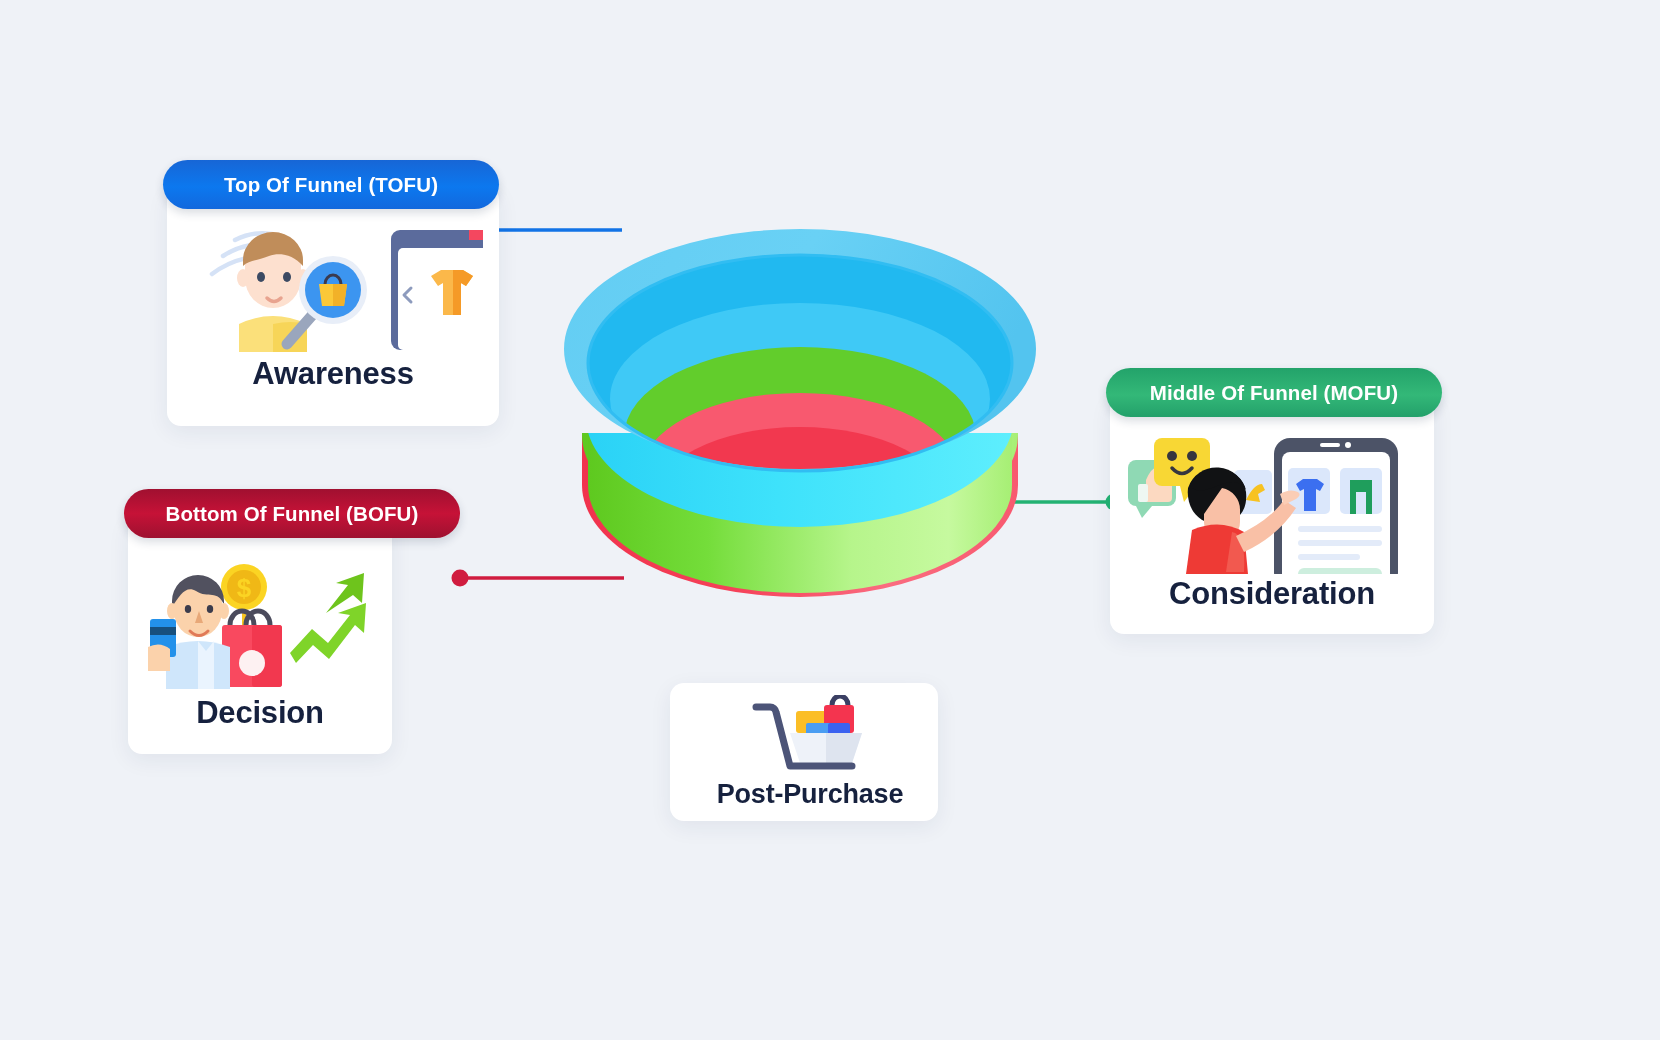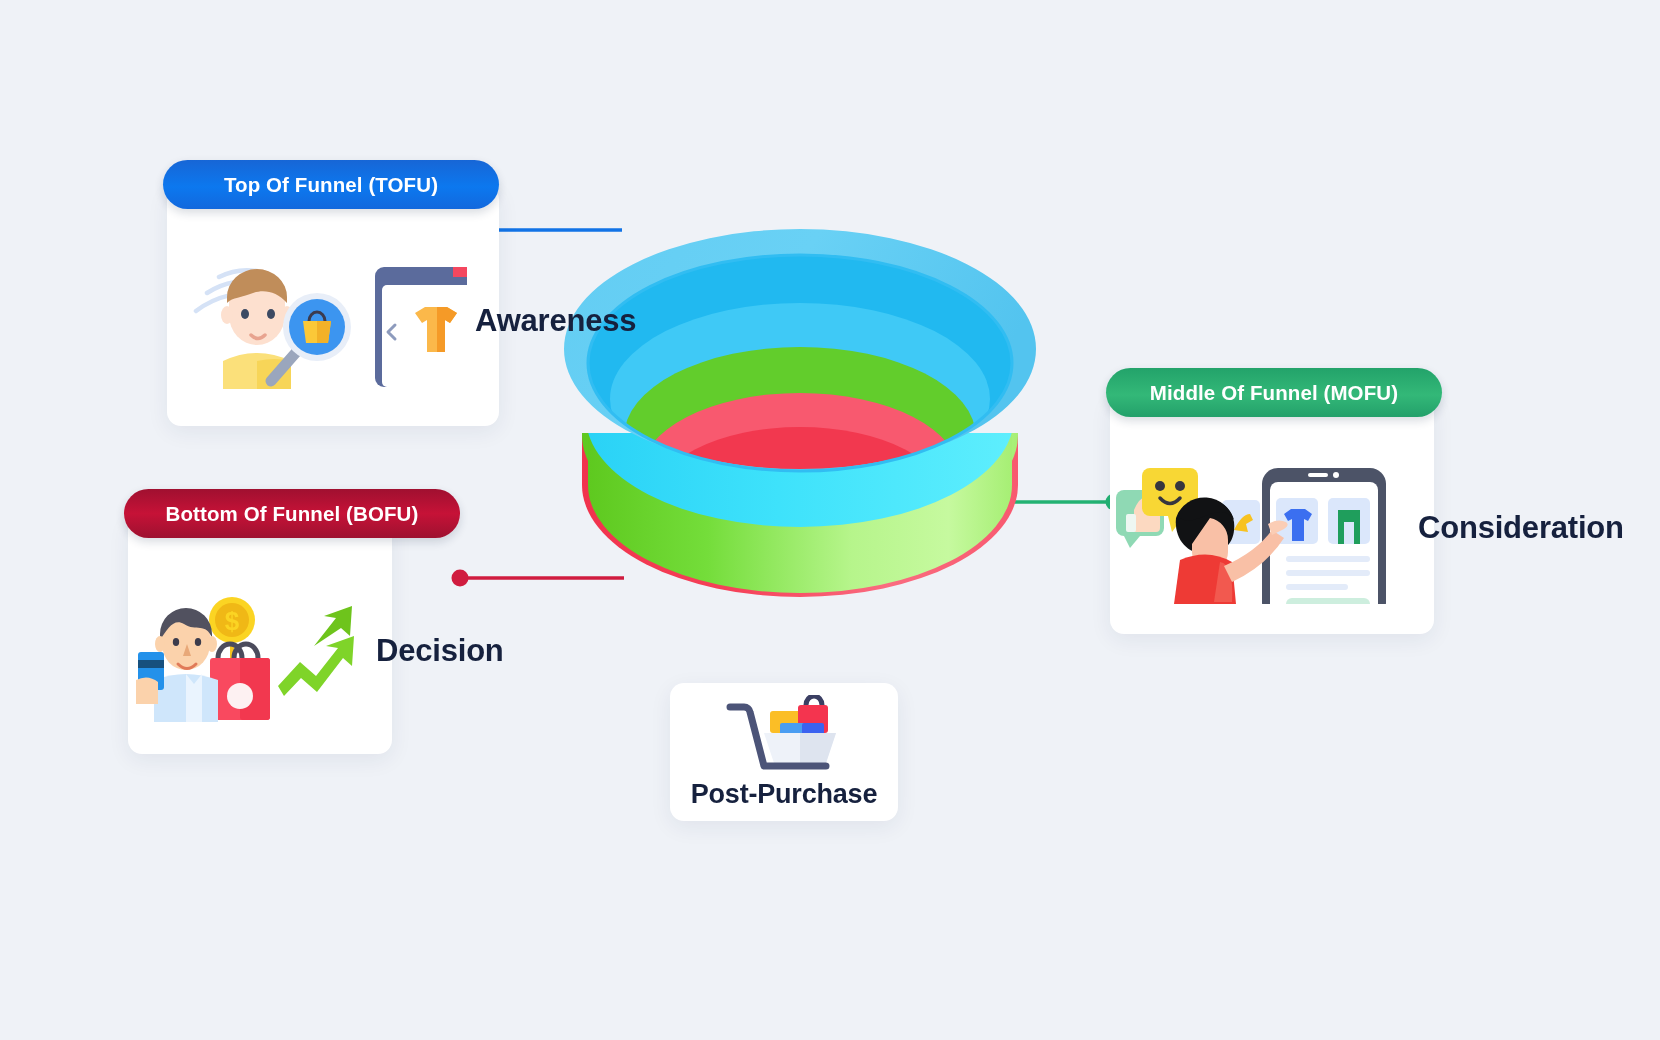--- a/index.html
+++ b/index.html
@@ -68,24 +68,23 @@
     white-space: nowrap;
     box-shadow: 0 4px 10px rgba(20, 35, 70, 0.16);
     z-index: 6;
   }
 
   .card-body {
     position: absolute;
     left: 0; right: 0;
     top: 26px; bottom: 0;
     display: flex;
-    flex-direction: row;
+    flex-direction: column;
     align-items: center;
     justify-content: flex-start;
-    gap: 8px;
   }
 
   .art {
     position: relative;
     flex: 0 0 auto;
   }
 
   .caption {
     font-size: 31px;
     font-weight: bold;
@@ -107,23 +106,23 @@
   #card-bofu .caption { margin-top: 6px; }
 
   
   #card-mofu { left: 1110px; top: 394px; width: 324px; height: 240px; }
   #card-mofu .pill { width: 336px; background: linear-gradient(180deg, #23a36a 0%, #33b878 55%, #23a06a 100%); }
   #card-mofu .art { margin-top: 12px; }
   #card-mofu .caption { margin-top: 2px; }
 
   
   #card-post {
-    left: 670px; top: 683px; width: 228px; height: 138px;
+    left: 670px; top: 683px; width: 256px; height: 138px;
     display: flex; flex-direction: column;
-    align-items: center; justify-content: center;
+    align-items: center; justify-content: center; padding-left: 12px;
   }
   #card-post .caption { font-size: 27px; margin-top: 2px; }
 
   svg { display: block; }
 </style>
 </head>
 <body style="background: rgb(239, 242, 247);">
 
 <div id="stage">
 

